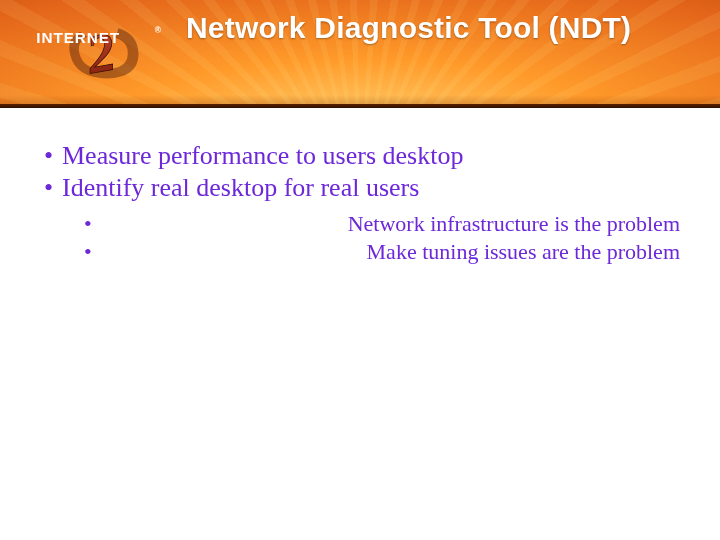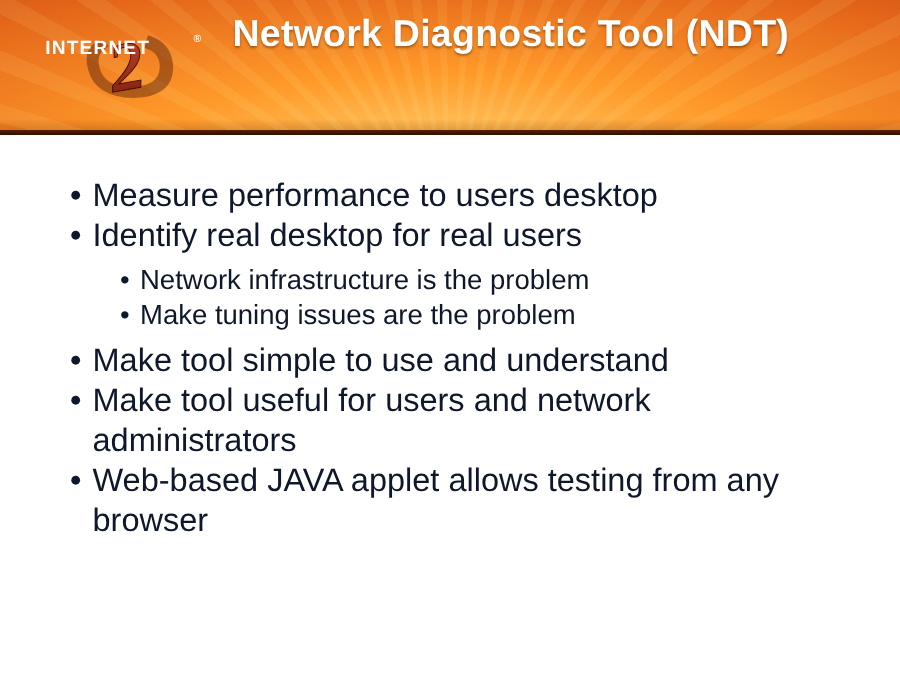--- a/index.html
+++ b/index.html
@@ -32,30 +32,30 @@
     pointer-events: none;
   }
   .title {
     position: absolute; left: 186px; top: 10px; right: 30px;
     color: #fff;
     font-size: 30px; line-height: 36px; font-weight: 700;
     letter-spacing: 0.2px;
     text-shadow: 0 1px 2px rgba(0,0,0,0.35);
   }
   .content {
-    position: absolute; left: 56px; right: 40px; top: 140px;
-    color: #0f172a;
-    font-size: 26px; line-height: 32px;
+    position: absolute; left: 44px; right: 40px; top: 140px;
+    color: #6d28d9;
+    font-size: 26px; line-height: 32px; font-family: Liberation Serif, serif;
   }
   .content ul { list-style: none; }
   .b1 { position: relative; padding-left: 18px; margin-bottom: 0; }
   .b1::before { content: "•"; position: absolute; left: 0; top: 0; }
   .sub { margin-left: 40px; font-size: 22px; line-height: 28px; }
   .sub .b1 { padding-left: 16px; }
-  .gap-top { margin-top: 6px; }
+  .gap-top { margin-top: 6px; text-align: right; }
 </style>
 </head>
 <body>
 
 <div class="slide">
   <div class="banner">
     <div class="rays"></div>
     <svg class="logo" viewBox="0 0 170 100">
       <defs>
         <linearGradient id="gnum" x1="0" y1="0" x2="0" y2="1">
@@ -77,19 +77,14 @@
 
   <div class="content">
     <ul>
       <li class="b1">Measure performance to users desktop</li>
       <li class="b1">Identify real desktop for real users</li>
     </ul>
     <ul class="sub gap-top">
       <li class="b1">Network infrastructure is the problem</li>
       <li class="b1">Make tuning issues are the problem</li>
     </ul>
-    <ul class="gap-top">
-      <li class="b1">Make tool simple to use and understand</li>
-      <li class="b1">Make tool useful for users and network administrators</li>
-      <li class="b1">Web-based JAVA applet allows testing from any browser</li>
-    </ul>
   </div>
 </div>
 
 </body></html>

